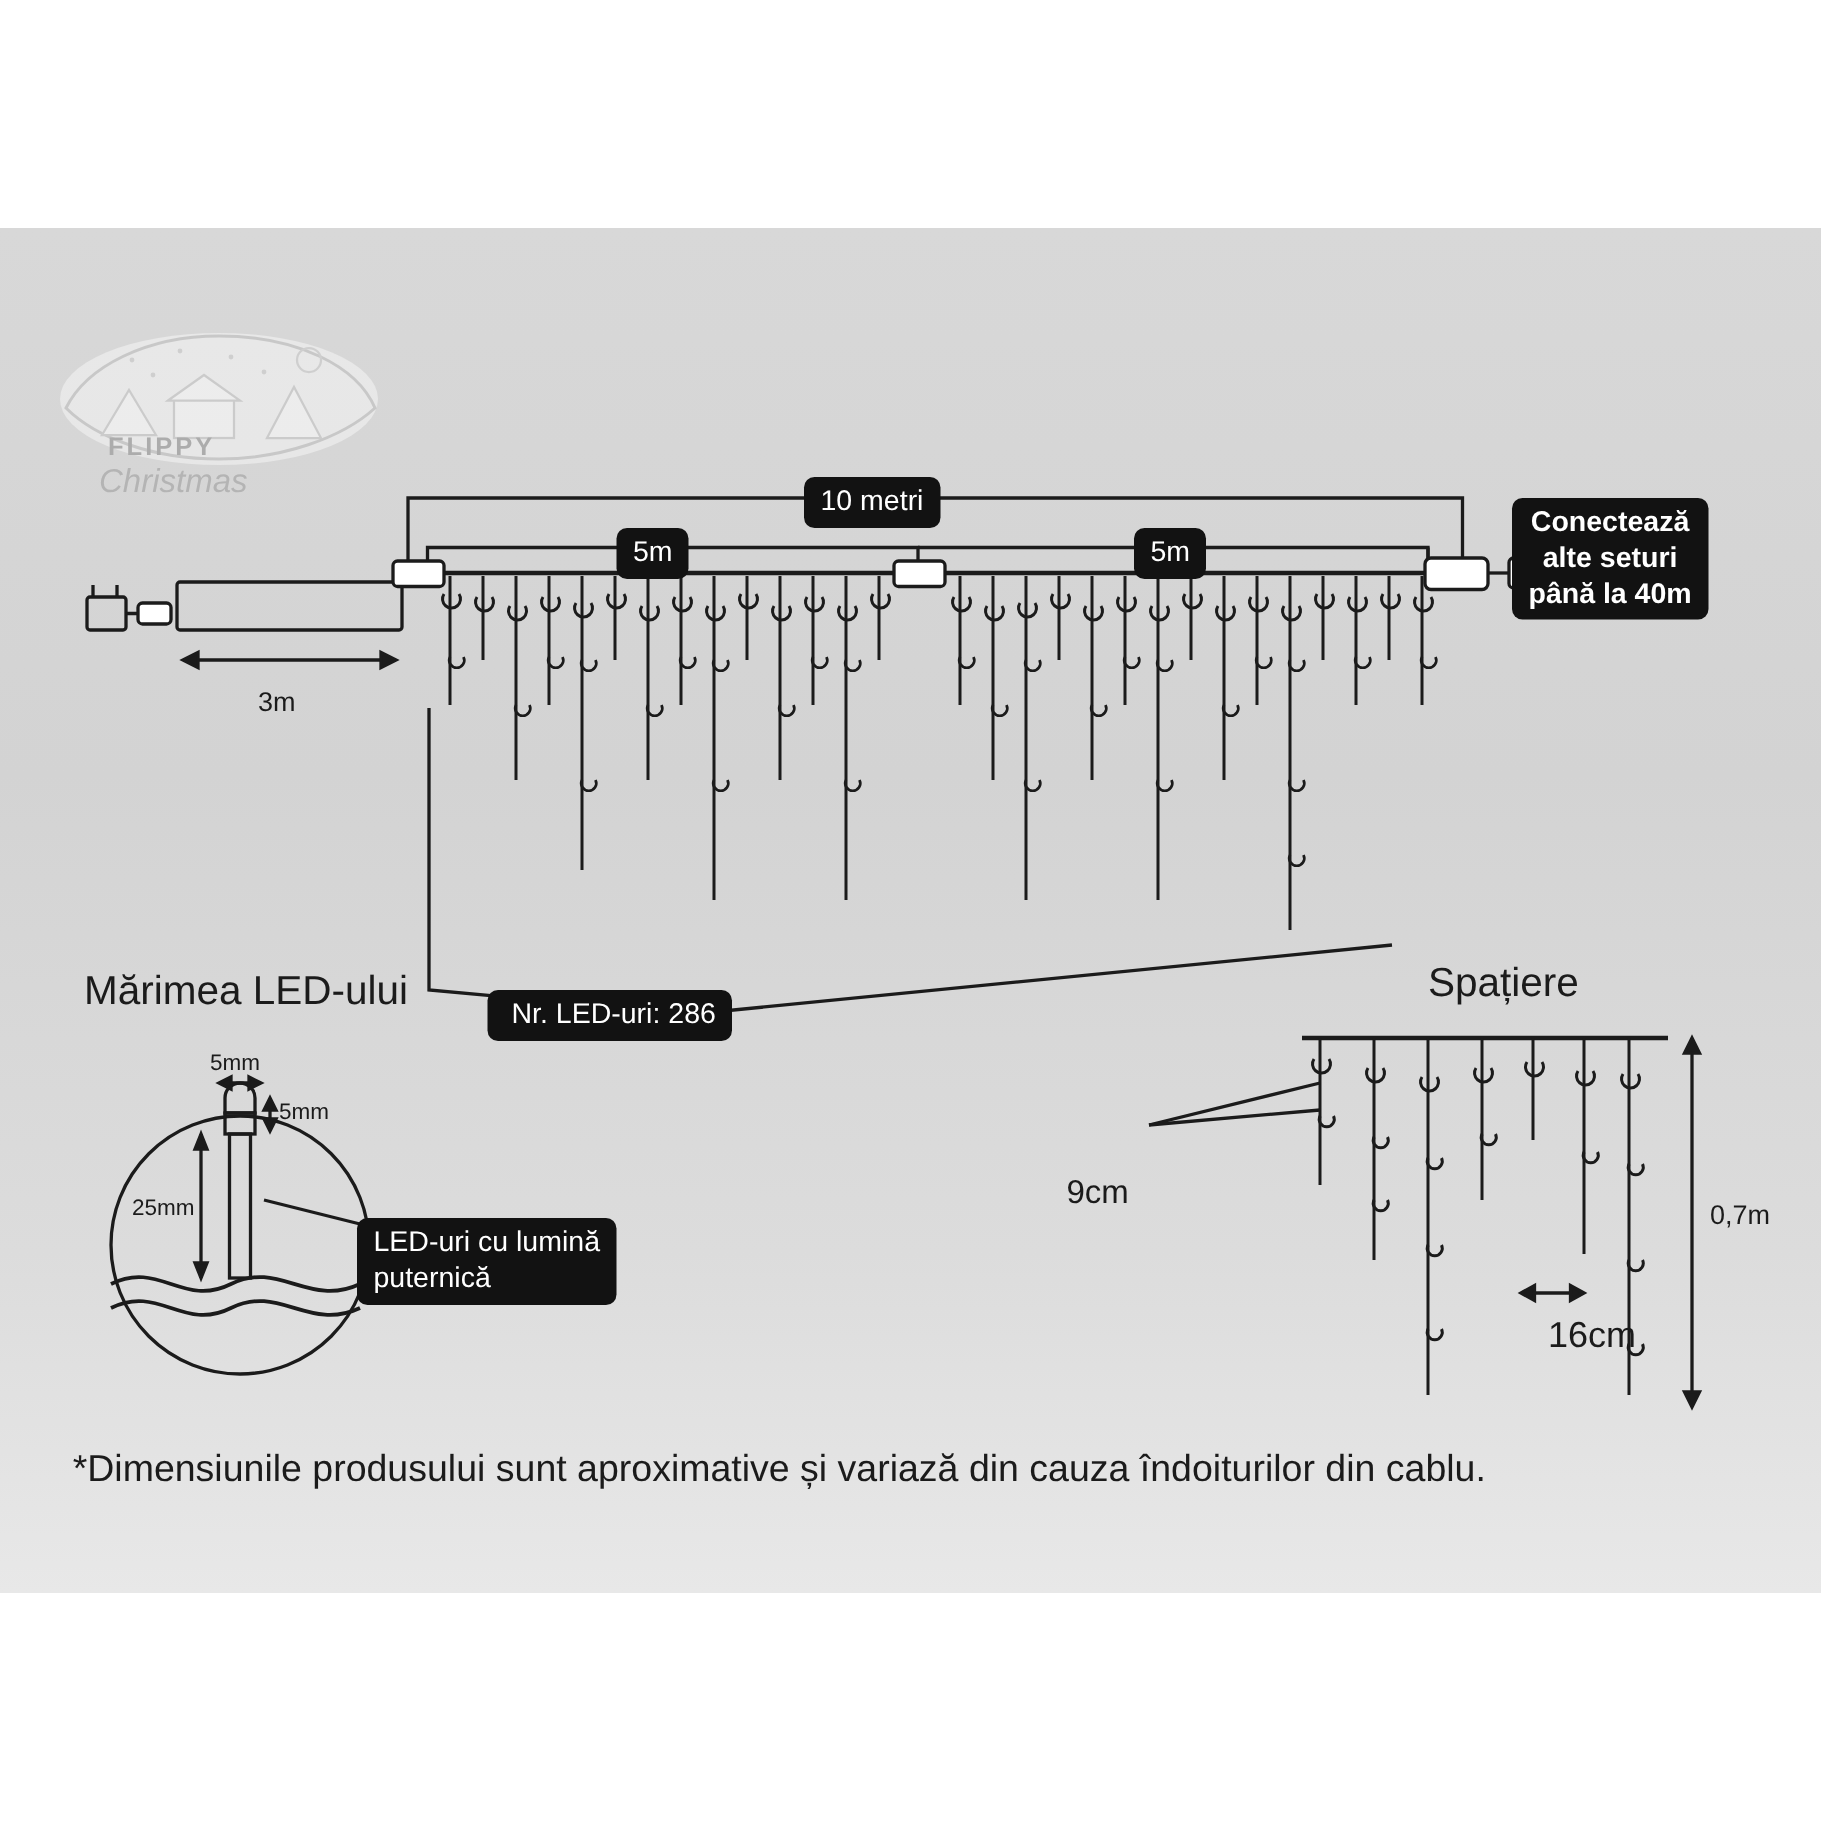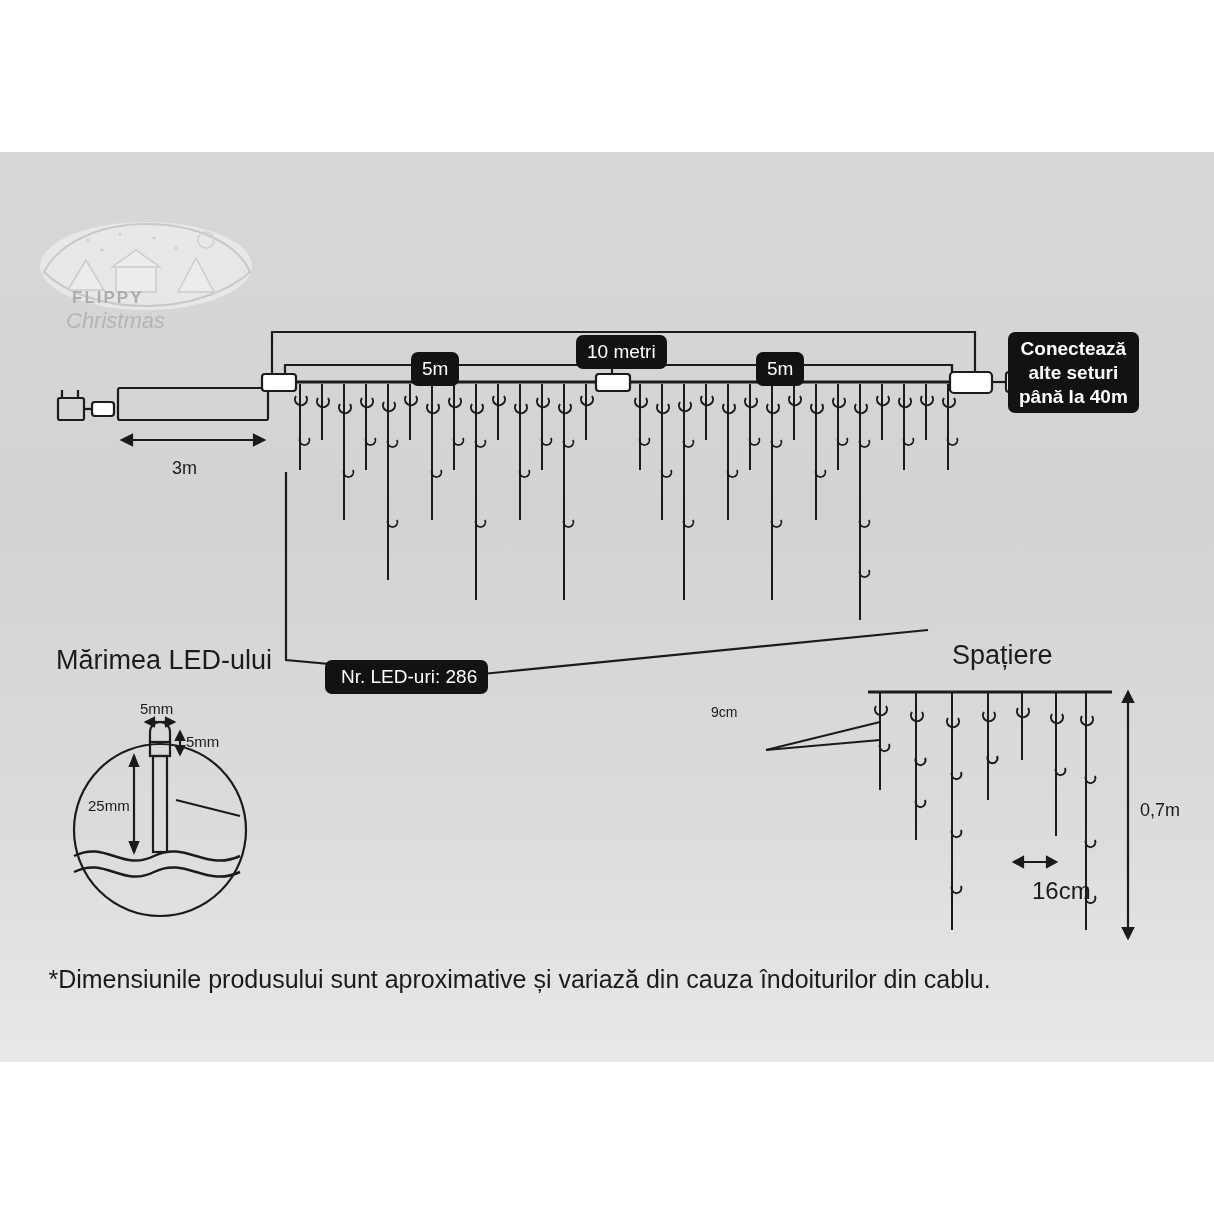--- a/index.html
+++ b/index.html
@@ -286,33 +286,35 @@
       <path d="M1014 862 L1056 862"></path>
       <path d="M1014 862 L1023 857 L1023 867 Z" fill="#1b1b1b"></path>
       <path d="M1056 862 L1047 857 L1047 867 Z" fill="#1b1b1b"></path>
 
       <path d="M1128 692 L1128 938"></path>
       <path d="M1128 692 L1123 702 L1133 702 Z" fill="#1b1b1b"></path>
       <path d="M1128 938 L1123 928 L1133 928 Z" fill="#1b1b1b"></path>
     </g>
   </svg>
 
-  <div class="lbl" style="left:576px;top:318px;margin-top:17px;">10 metri</div>
+  <div class="lbl" style="left:536px;top:318px;">10 metri</div>
   <div class="lbl" style="left:411px;top:352px;">5m</div>
   <div class="lbl" style="left:756px;top:352px;">5m</div>
   <div class="lbl" style="left:1008px;top:332px;text-align:center;font-weight:bold;">Conectează
 alte seturi
 până la 40m</div>
   <div class="lbl" style="left:325px;top:660px;padding-left:16px;">Nr. LED-uri: 286</div>
+  <div class="lbl" style="left:238px;top:812px;text-align:left;">LED-uri cu lumină
+puternică</div>
 
   <div class="plain" style="left:172px;top:458px;font-size:18px;">3m</div>
   <div class="plain" style="left:140px;top:700px;font-size:15px;">5mm</div>
   <div class="plain" style="left:186px;top:733px;font-size:15px;">5mm</div>
   <div class="plain" style="left:88px;top:797px;font-size:15px;">25mm</div>
-  <div class="plain" style="left:711px;top:704px;font-size:14px;">9cm</div>
+  <div class="plain" style="left:711px;top:782px;font-size:22px;">9cm</div>
   <div class="plain" style="left:1008px;top:877px;font-size:24px;margin-left:24px;">16cm</div>
   <div class="plain" style="left:1140px;top:800px;font-size:18px;">0,7m</div>
 
   <div class="hdr" style="left:56px;top:645px;">Mărimea LED-ului</div>
   <div class="hdr" style="left:952px;top:640px;">Spațiere</div>
 
   <div class="footnote">*Dimensiunile produsului sunt aproximative și variază din cauza îndoiturilor din cablu.</div>
 </div>
 
 </body></html>

